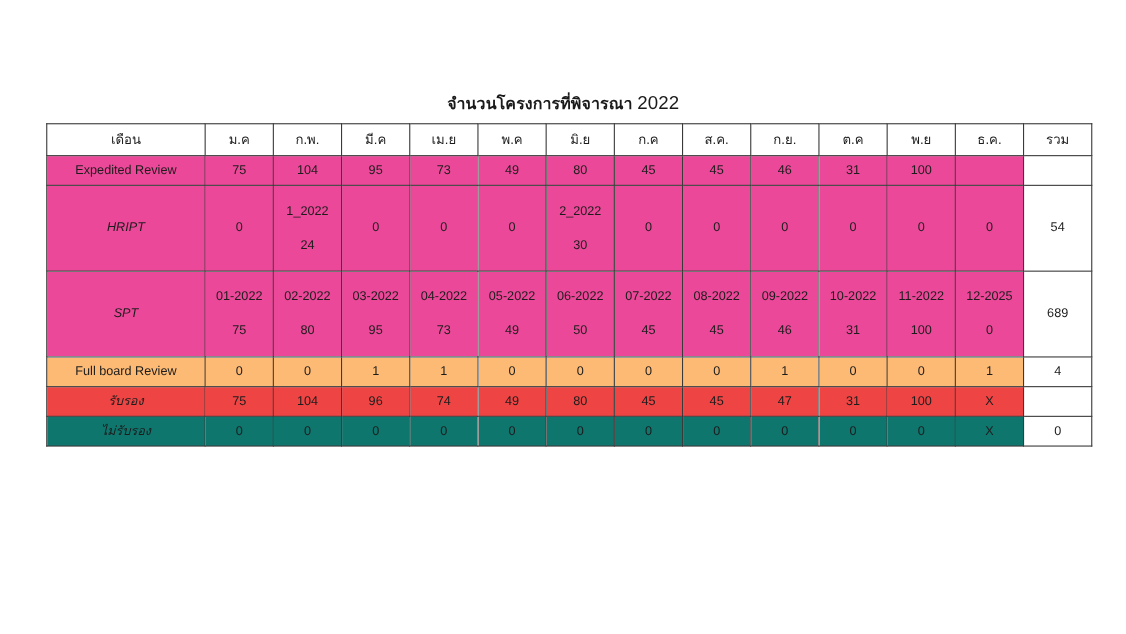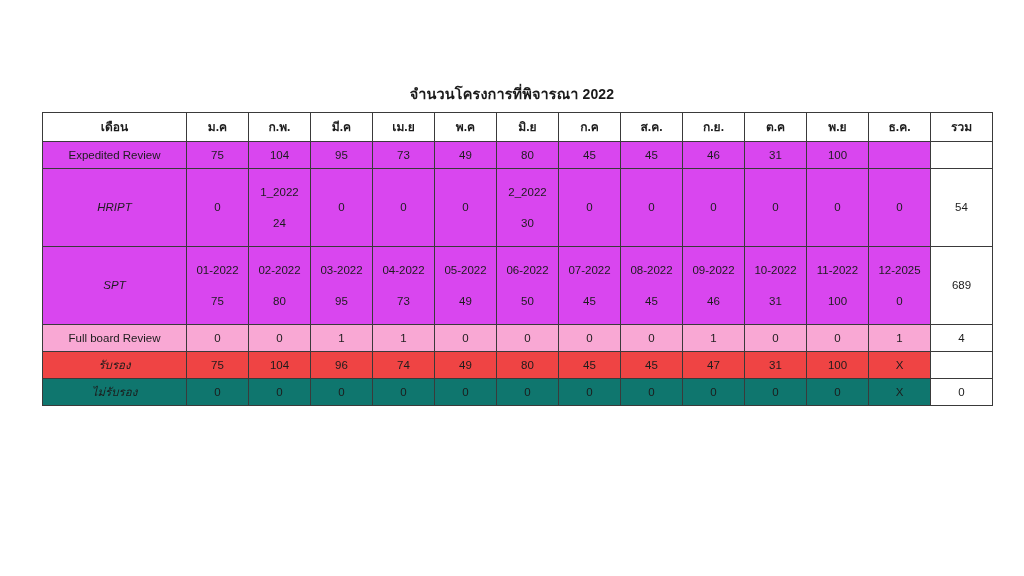--- a/index.html
+++ b/index.html
@@ -18,21 +18,21 @@
   #title {
     position: absolute;
     left: 0; top: 82px;
     width: 1024px;
     text-align: center;
     font-size: 14.5px;
     font-weight: bold;
     color: #1a1a1a;
     letter-spacing: 0.1px;
   }
-  #title .yr { font-size: 14px; font-weight: bold; }
+  #title .yr { font-size: 17px; font-weight: normal; }
 
   #table-wrap {
     position: absolute;
     left: 42px; top: 112px;
     width: 936px;
   }
   table.grid {
     border-collapse: collapse;
     table-layout: fixed;
     width: 936px;
@@ -48,36 +48,36 @@
     padding: 0 2px;
     line-height: 1.25;
     overflow: hidden;
   }
   
   col.c-label { width: 144px; }
   col.c-mon   { width: 62px; }
   col.c-total { width: 62px; }
 
   
-  tr.hdr td { font-weight: bold; font-size: 12px; height: 29px; }
+  tr.hdr td { font-weight: normal; font-size: 12px; height: 29px; }
   td.lbl {
     text-align: left;
     padding-left: 7px;
     font-size: 12px;
   }
   td.lbl-center { text-align: center; font-style: italic; }
 
   
   tr.r-norm td { height: 27px; }
   tr.r-tall td { height: 78px; }
 
   
   .f-white  { background: #ffffff; }
-  .f-peach  { background: #d946ef; }
-  .f-tan    { background: #f9a8d4; }
+  .f-peach  { background: #ec4899; }
+  .f-tan    { background: #fdba74; }
   .f-green  { background: #ef4444; }
   .f-gray   { background: #0f766e; }
 
   .two-line .l1 { display: block; }
   .two-line .l2 { display: block; margin-top: 16px; text-align: center; }
   .bold { font-weight: bold; font-size: 12.5px; }
 </style>
 </head>
 <body>
 

